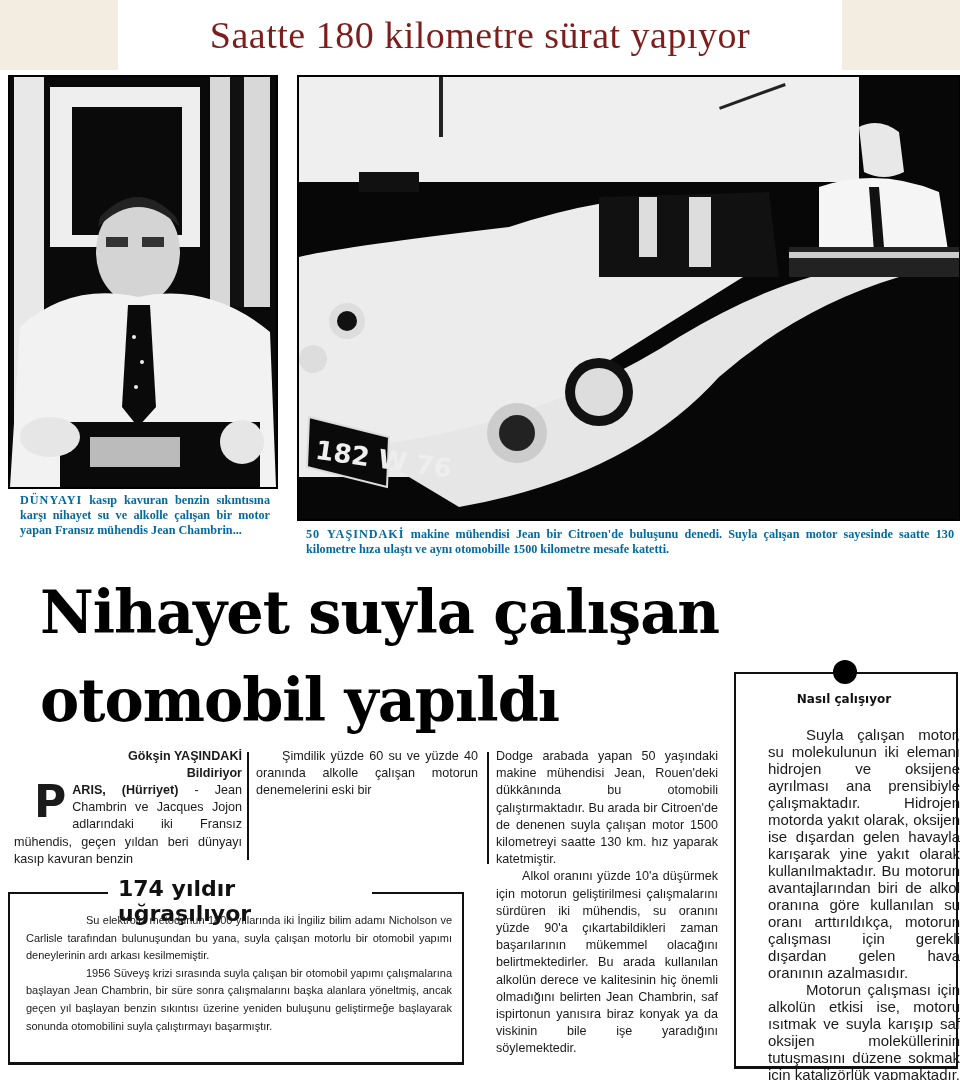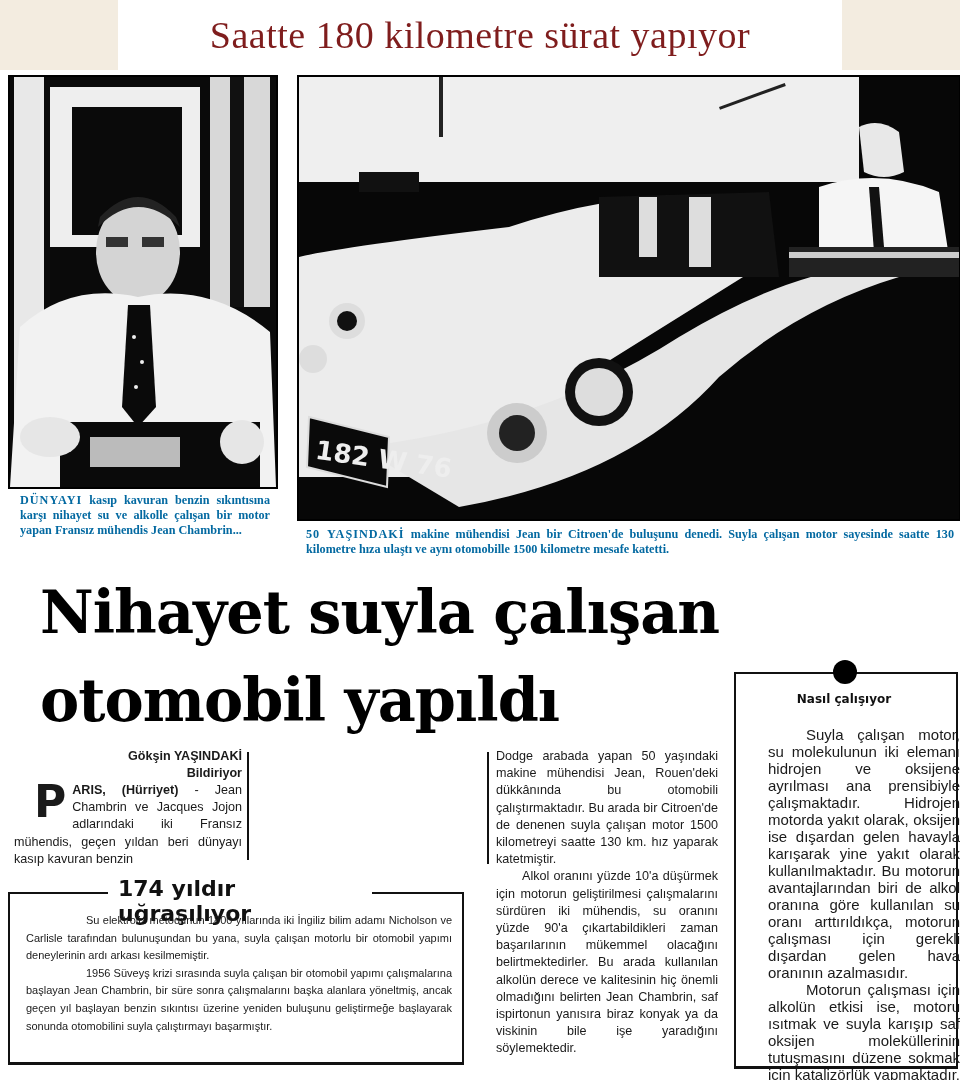--- a/index.html
+++ b/index.html
@@ -130,20 +130,21 @@
     <div>Gökşin YAŞINDAKİ</div>
     <div>Bildiriyor</div>
   </div>
   <p>
     <span class="dropcap">P</span><b>ARIS, (Hürriyet)</b><span> - Jean Chambrin ve Jacques Jojon adlarındaki iki Fransız mühendis, geçen yıldan beri dünyayı kasıp kavuran benzin</span>
   </p>
 </div>
 <div class="vrule" style="left:247px; top:752px; height:108px;"></div>
 
 <div class="col col2">
+  <p class="ind">Şimdilik yüzde 60 su ve yüzde 40 oranında alkolle çalışan motorun denemelerini eski bir</p>
 </div>
 <div class="vrule" style="left:487px; top:752px; height:112px;"></div>
 
 <div class="col col3">
   <p>Dodge arabada yapan 50 yaşındaki makine mühendisi Jean, Rouen'deki dükkânında bu otomobili çalıştırmaktadır. Bu arada bir Citroen'de de denenen suyla çalışan motor 1500 kilometreyi saatte 130 km. hız yaparak katetmiştir.</p>
   <p class="ind">Alkol oranını yüzde 10'a düşürmek için motorun geliştirilmesi çalışmalarını sürdüren iki mühendis, su oranını yüzde 90'a çıkartabildikleri zaman başarılarının mükemmel olacağını belirtmektedirler. Bu arada kullanılan alkolün derece ve kalitesinin hiç önemli olmadığını belirten Jean Chambrin, saf ispirtonun yanısıra biraz konyak ya da viskinin bile işe yaradığını söylemektedir.</p>
 </div>
 
 <div class="box174"></div>
 <div class="box174-rule-l"></div>

